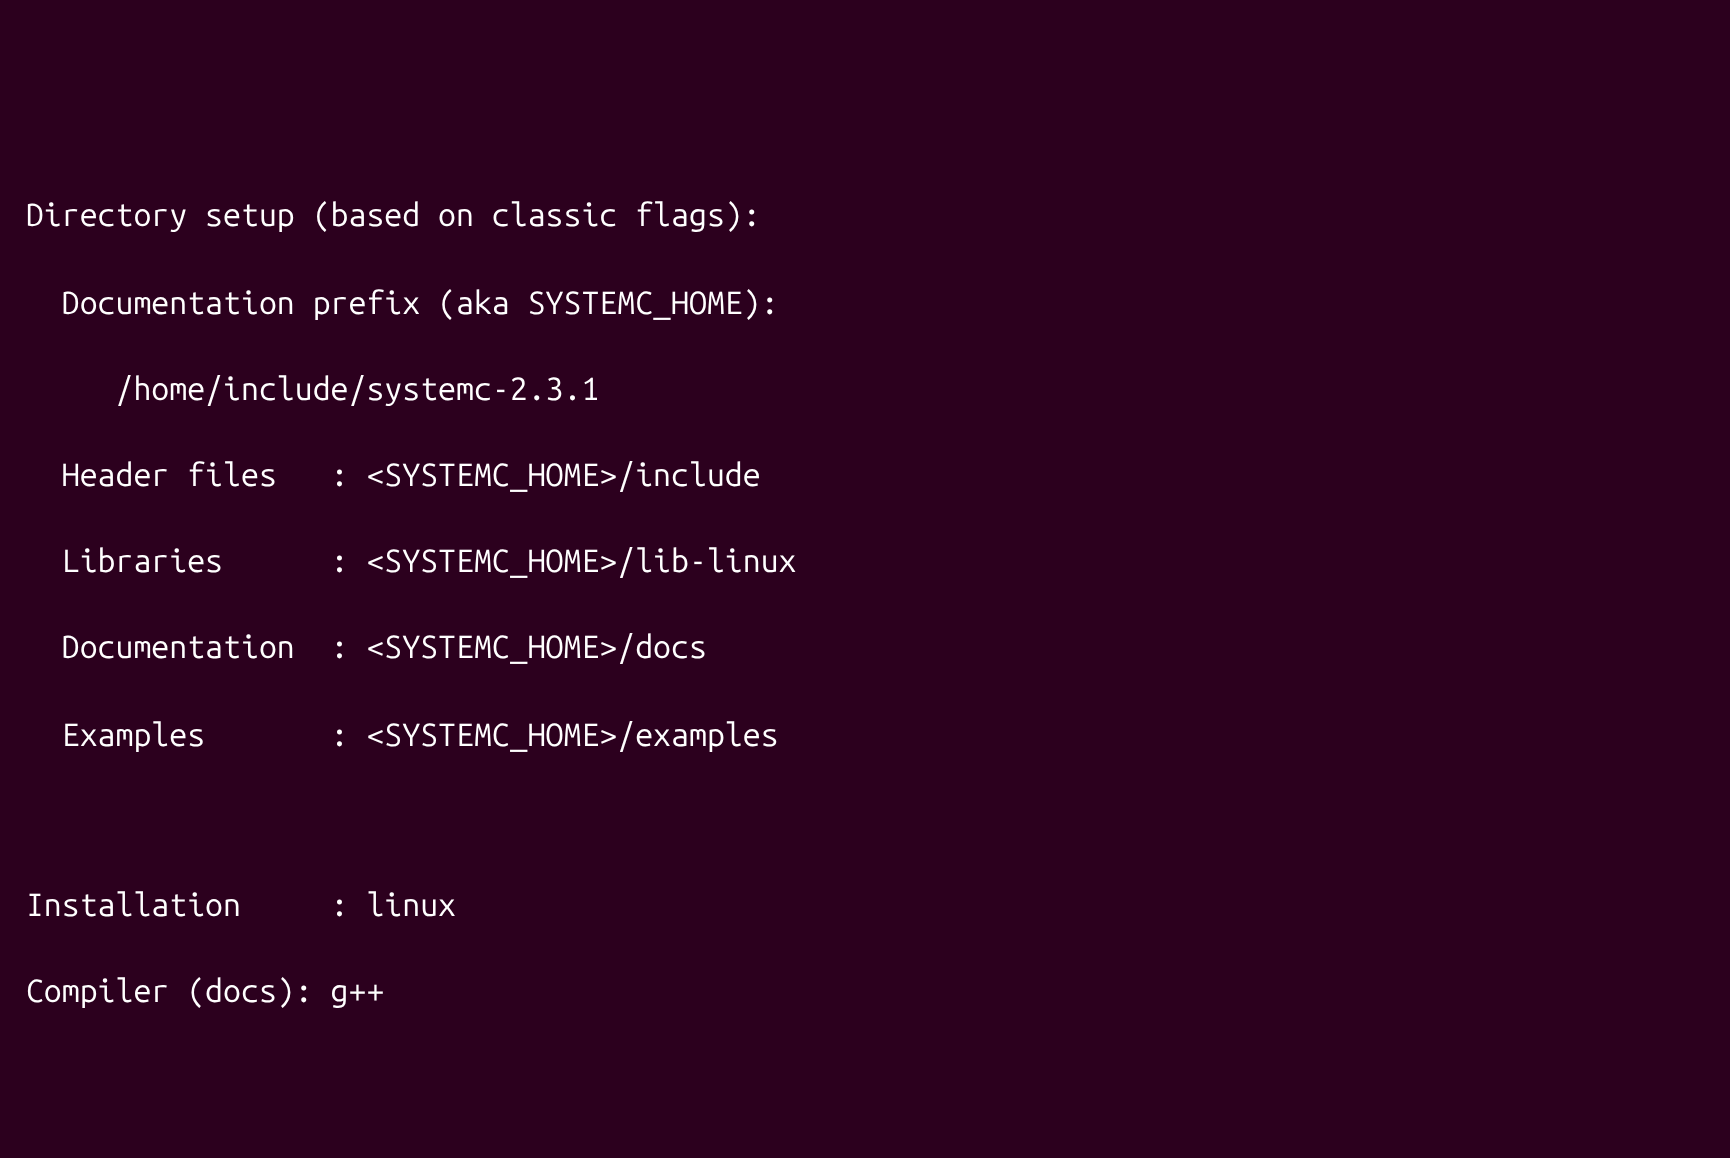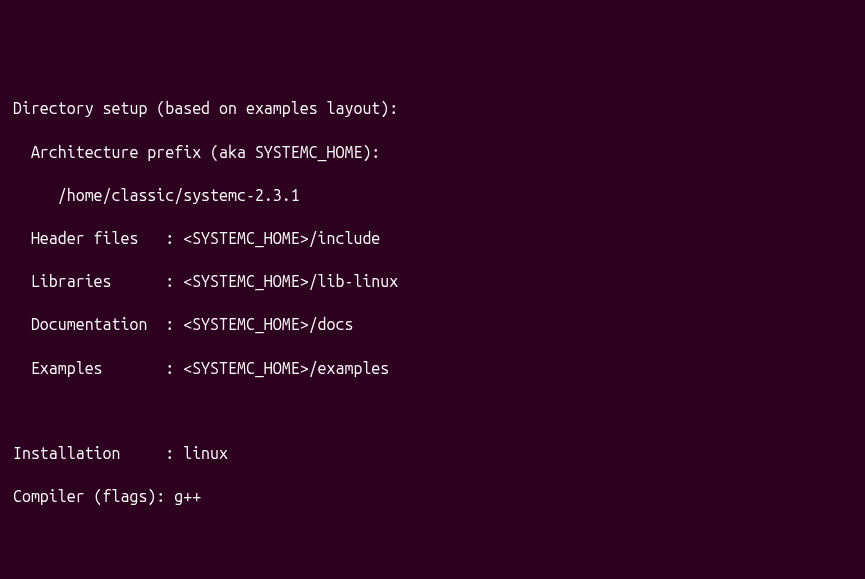--- a/index.html
+++ b/index.html
@@ -25,30 +25,30 @@
     }
     .blank {
       height: 21px;
     }
   </style>
 </head>
 <body>
 
 
 
-<div class="line"> Directory setup (based on examples layout):</div>
-<div class="line">   Architecture prefix (aka SYSTEMC_HOME):</div>
-<div class="line">      /home/classic/systemc-2.3.1</div>
+<div class="line"> Directory setup (based on classic flags):</div>
+<div class="line">   Documentation prefix (aka SYSTEMC_HOME):</div>
+<div class="line">      /home/include/systemc-2.3.1</div>
 <div class="line">   Header files   : &lt;SYSTEMC_HOME&gt;/include</div>
 <div class="line">   Libraries      : &lt;SYSTEMC_HOME&gt;/lib-linux</div>
 <div class="line">   Documentation  : &lt;SYSTEMC_HOME&gt;/docs</div>
 <div class="line">   Examples       : &lt;SYSTEMC_HOME&gt;/examples</div>
 <div class="blank"></div>
 <div class="line"> Installation     : linux</div>
-<div class="line"> Compiler (flags): g++</div>
+<div class="line"> Compiler (docs): g++</div>
 <div class="blank"></div>
 <div class="blank"></div>
 
 
 
 
 
 
 
 

